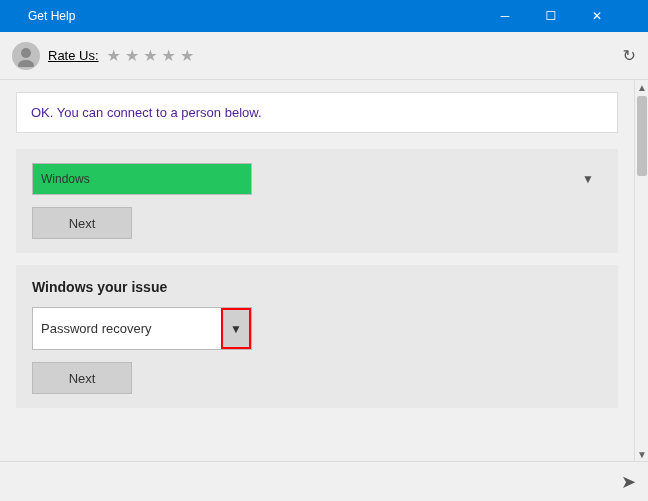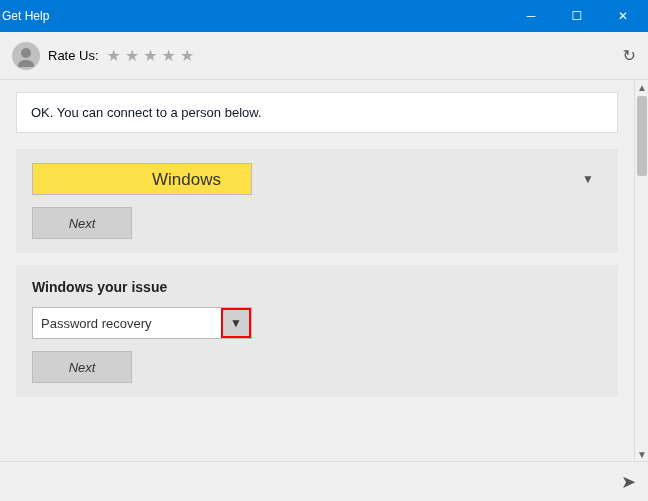--- a/index.html
+++ b/index.html
@@ -19,21 +19,21 @@
       flex-direction: column;
     }
 
     
     .title-bar {
       background: #0078d7;
       color: white;
       height: 32px;
       display: flex;
       align-items: center;
-      padding: 0 2px;
+      padding: 0 28px;
       flex-shrink: 0;
     }
 
     .title-bar-title {
       font-size: 12px;
       flex: 1;
     }
 
     .title-bar-controls {
       display: flex;
@@ -73,20 +73,21 @@
       display: flex;
       align-items: center;
       justify-content: center;
       font-size: 16px;
       overflow: hidden;
     }
 
     .rate-label {
       font-size: 13px;
       margin-right: 8px;
+      text-decoration: underline;
     }
 
     .stars {
       display: flex;
       gap: 4px;
     }
 
     .star {
       color: #aaa;
       font-size: 16px;
@@ -155,21 +156,21 @@
       bottom: 0;
     }
 
     
     .info-box {
       background: white;
       border: 1px solid #ddd;
       padding: 12px 14px;
       margin-bottom: 16px;
       font-size: 13px;
-      color: #0f172a;
+      color: #4c1d95;
     }
 
     
     .section-panel {
       background: #e8e8e8;
       padding: 14px 16px;
       margin-bottom: 12px;
     }
 
     .section-title {
@@ -181,45 +182,44 @@
 
     
     .dropdown-wrapper {
       position: relative;
       margin-bottom: 12px;
     }
 
     .dropdown {
       width: 220px;
       height: 32px;
-      background: #fde047;
+      background: #22c55e;
       border: 1px solid #bbb;
       padding: 0 30px 0 8px;
-      font-size: 17px;
+      font-size: 12px;
       color: #333;
       appearance: none;
       cursor: pointer;
       outline: none;
-      text-align: right;
     }
 
     .dropdown-icon {
       position: absolute;
       right: 8px;
       top: 50%;
       transform: translateY(-50%);
       color: #555;
       font-size: 12px;
       pointer-events: none;
     }
 
     .issue-input-area {
       display: flex;
       width: 220px;
-      height: 32px;
+      height: 43px;
       border: 1px solid #bbb;
       background: white;
       margin-bottom: 12px;
     }
 
     .issue-text {
       flex: 1;
       padding: 0 8px;
       font-size: 13px;
       color: #333;
@@ -246,21 +246,20 @@
     
     .next-btn {
       width: 100px;
       height: 32px;
       background: #d0d0d0;
       border: 1px solid #bbb;
       font-size: 13px;
       color: #333;
       cursor: pointer;
       text-align: center;
-      font-style: italic;
     }
 
     
     .footer {
       height: 40px;
       background: #f0f0f0;
       border-top: 1px solid #ddd;
       display: flex;
       align-items: center;
       justify-content: flex-end;

